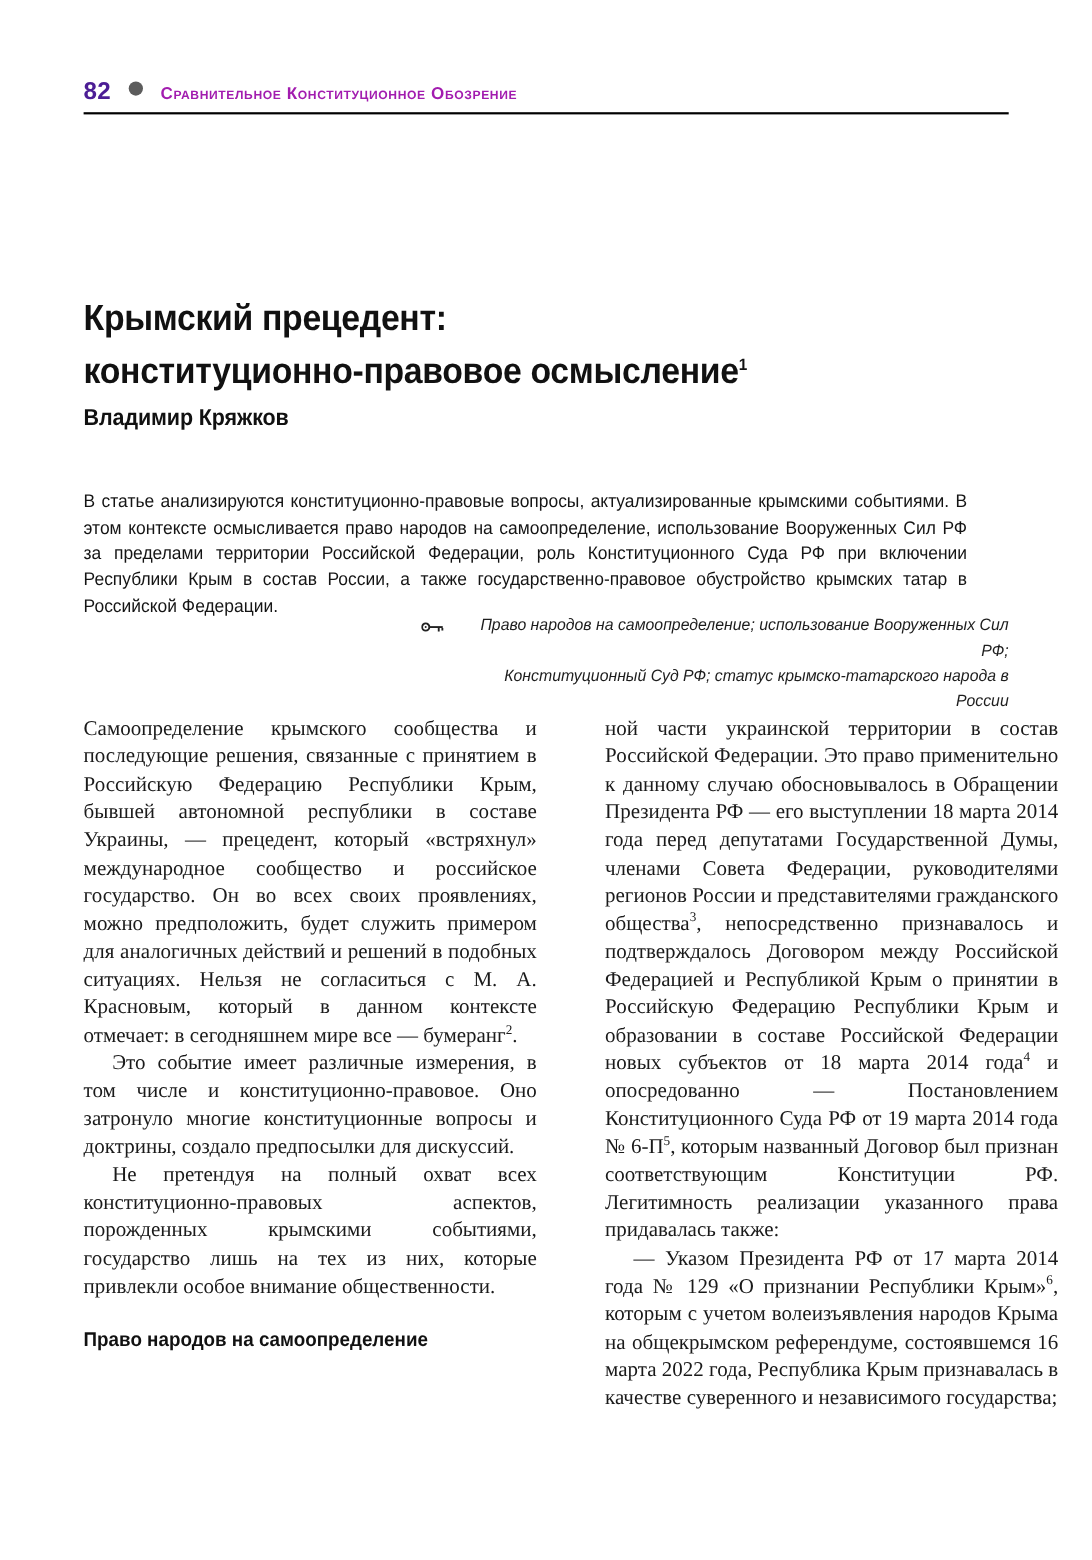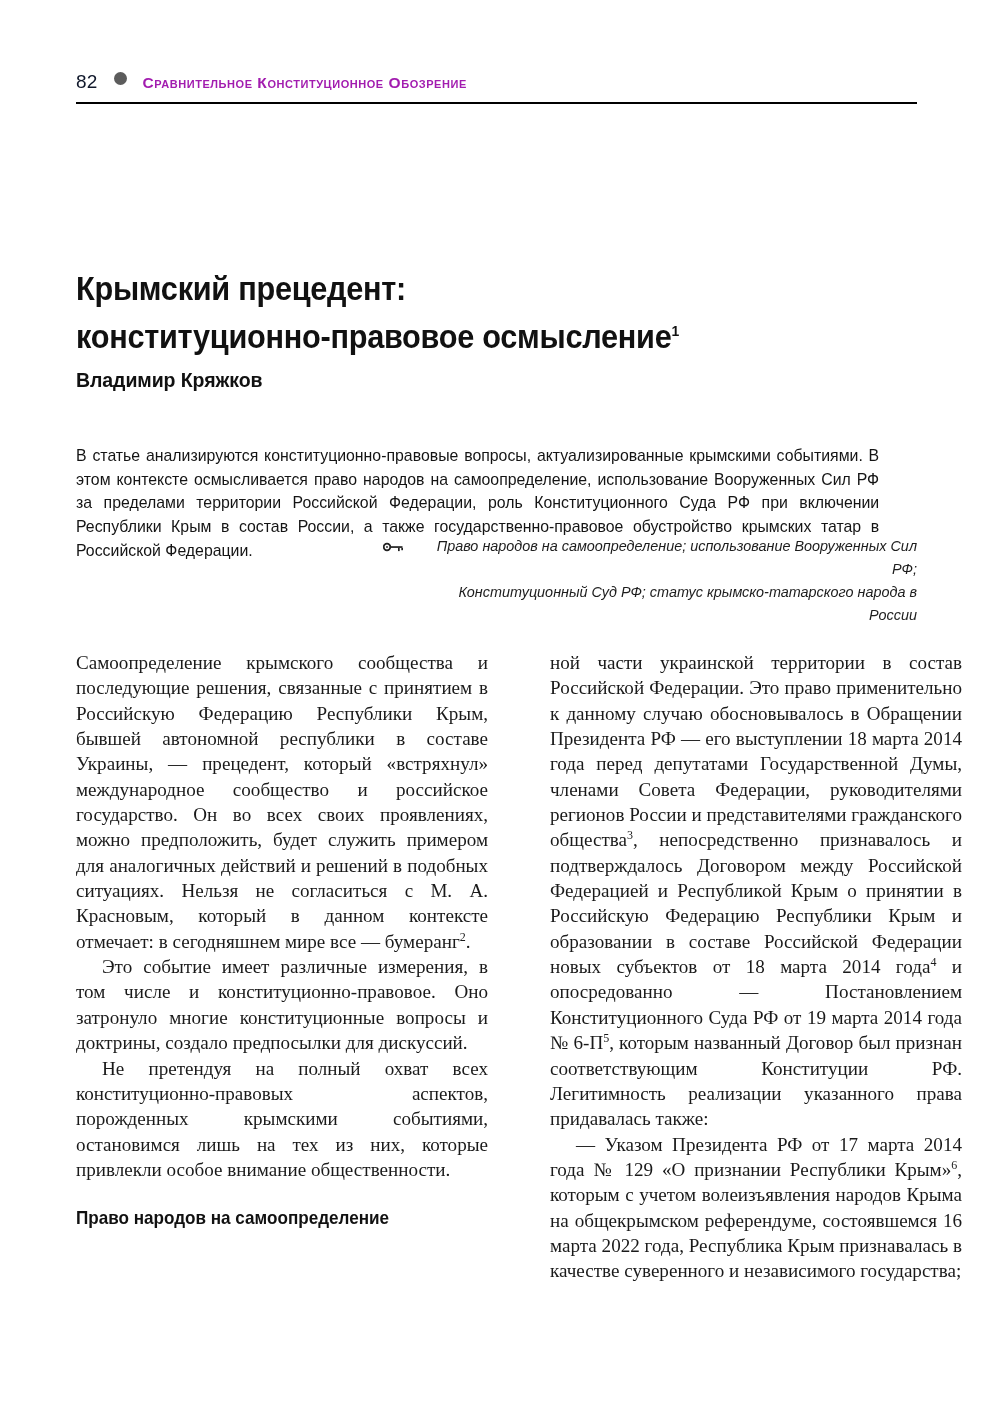--- a/index.html
+++ b/index.html
@@ -30,24 +30,24 @@
     position: absolute;
     left: 76px;
     top: 72px;
     width: 841px;
     display: flex;
     align-items: baseline;
     gap: 0;
   }
   .runhead-page {
     font-family: "Liberation Sans", sans-serif;
-    font-weight: normal;
-    font-size: 19px;
+    font-weight: bold;
+    font-size: 22px;
     letter-spacing: 0.2px;
-    color: #0f172a;
+    color: #4c1d95;
     line-height: 1;
   }
   .runhead-dot {
     width: 13px;
     height: 13px;
     border-radius: 50%;
     background: #5c5c5c;
     display: inline-block;
     margin-left: 16px;
     margin-right: 16px;
@@ -122,21 +122,21 @@
     color: #141414;
     transform: scaleX(0.955);
     transform-origin: left top;
     hyphens: manual;
   }
 
   
   .keywords-wrap {
     position: absolute;
     left: 383px;
-    top: 534px;
+    top: 557px;
     width: 534px;
     display: flex;
     align-items: flex-start;
     gap: 1px;
   }
   .key-icon {
     flex: 0 0 auto;
     width: 22px;
     height: 18px;
     margin-top: 4px;
@@ -222,21 +222,21 @@
     </svg>
     <div class="keywords">
       <span class="kline">Право народов на самоопределение; использование Вооруженных Сил РФ;</span>
       <span class="kline">Конституционный Суд РФ; статус крымско-татарского народа в России</span>
     </div>
   </div>
 
   <div class="col col-left">
     <p class="noindent"><span>Самоопределение крымского сообщества и последующие решения, связанные с принятием в Российскую Федерацию Республики Крым, бывшей автономной республики в составе Украины, — прецедент, который «встряхнул» международное сообщество и российское государство. Он во всех своих проявлениях, можно предположить, будет служить примером для аналогичных действий и решений в подобных ситуациях. Нельзя не согласиться с М. А. Красновым, который в данном контексте отмечает: в сегодняшнем мире все — бумеранг</span><span class="sup">2</span><span>.</span></p>
     <p>Это событие имеет различные измерения, в том числе и конституционно-правовое. Оно затронуло многие конституционные вопросы и доктрины, создало предпосылки для дискуссий.</p>
-    <p>Не претендуя на полный охват всех конституционно-правовых аспектов, порожденных крымскими событиями, остановимся лишь на тех из них, которые привлекли особое внимание общественности.</p>
+    <p>Не претендуя на полный охват всех конституционно-правовых аспектов, порожденных крымскими событиями, государство лишь на тех из них, которые привлекли особое внимание общественности.</p>
     <h2 class="section-head">Право народов на самоопределение</h2>
   </div>
 
   <div class="col col-right">
     <p class="noindent"><span>ной части украинской территории в состав Российской Федерации. Это право применительно к данному случаю обосновывалось в Обращении Президента РФ — его выступлении 18 марта 2014 года перед депутатами Государственной Думы, членами Совета Федерации, руководителями регионов России и представителями гражданского общества</span><span class="sup">3</span><span>, непосредственно признавалось и подтверждалось Договором между Российской Федерацией и Республикой Крым о принятии в Российскую Федерацию Республики Крым и образовании в составе Российской Федерации новых субъектов от 18 марта 2014 года</span><span class="sup">4</span><span> и опосредованно — Постановлением Конституционного Суда РФ от 19 марта 2014 года № 6-П</span><span class="sup">5</span><span>, которым названный Договор был признан соответствующим Конституции РФ. Легитимность реализации указанного права придавалась также:</span></p>
     <p><span>— Указом Президента РФ от 17 марта 2014 года № 129 «О признании Республики Крым»</span><span class="sup">6</span><span>, которым с учетом волеизъявления народов Крыма на общекрымском референдуме, состоявшемся 16 марта 2022 года, Республика Крым признавалась в качестве суверенного и независимого государства;</span></p>
   </div>
 
 </div>
 

